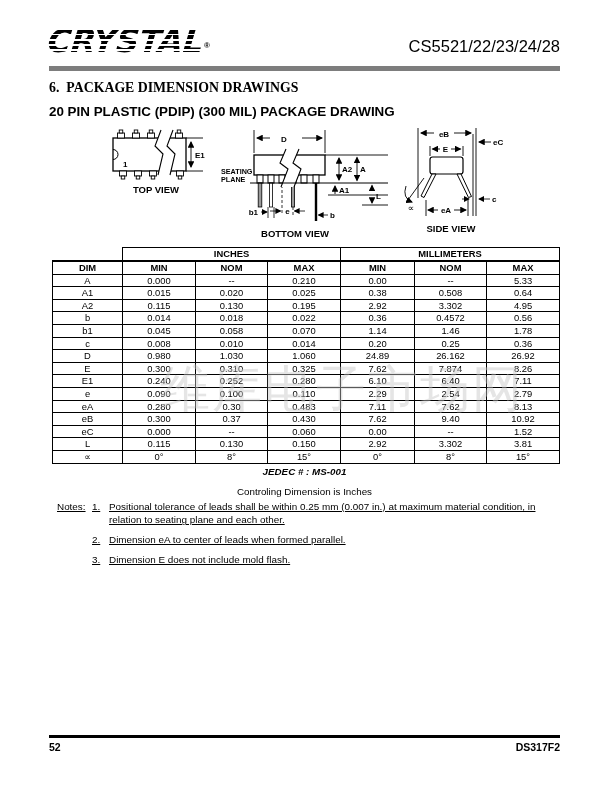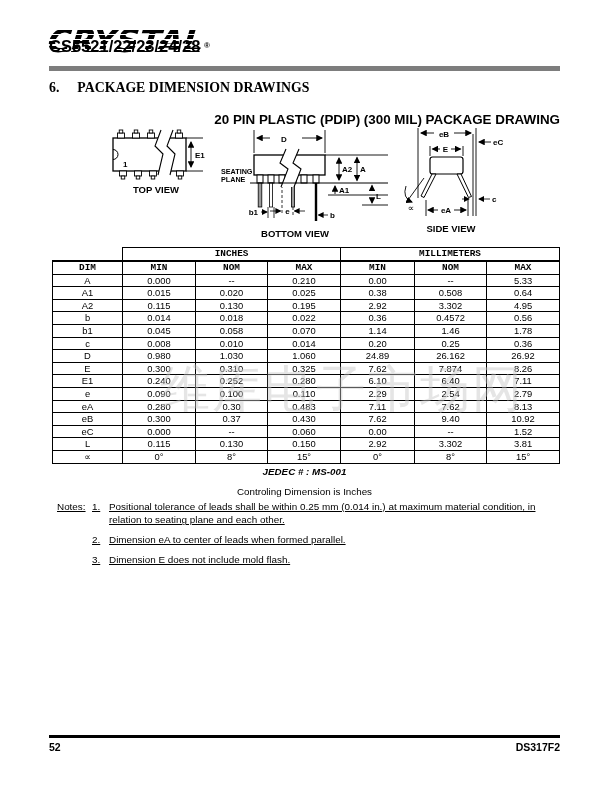--- a/index.html
+++ b/index.html
@@ -7,46 +7,46 @@
         font-family:"Liberation Sans",sans-serif;overflow:hidden;}
 
   
   .logo{position:absolute;left:48px;top:25px;}
   .logo-inner{position:relative;display:inline-block;}
   .logo-text{font-family:"DejaVu Sans",sans-serif;font-weight:bold;font-style:italic;
              font-size:32px;line-height:1;display:inline-block;transform:skewX(-6deg);}
   .logo-stripes{position:absolute;inset:0;
              background:repeating-linear-gradient(180deg,transparent 0 3.4px,#fff 3.4px 5.2px);}
   .logo-reg{font-size:8px;font-weight:bold;position:relative;top:-4px;}
-  .part-number{position:absolute;top:37px;left:49px;width:511px;text-align:left;
-               font-weight:bold;font-size:16.5px;}
+  .part-number{position:absolute;top:37px;left:49px;width:511px;text-align:right;
+               font-weight:normal;font-size:16.5px;}
   .top-rule{position:absolute;left:49px;top:66px;width:511px;height:5px;background:#7d7d7d;}
 
   .section-heading{position:absolute;left:49px;top:80px;font-family:"Liberation Serif",serif;
                    font-weight:bold;font-size:13.8px;}
-  .sh-text{margin-left:18px;}
-  .pkg-title{position:absolute;left:49px;top:104px;width:511px;text-align:right;
-             font-weight:bold;font-size:13.4px;margin-top:8px;}
+  .sh-text{margin-left:7px;}
+  .pkg-title{position:absolute;left:49px;top:104px;width:511px;text-align:left;
+             font-weight:bold;font-size:13.4px;}
 
   
   .drw{position:absolute;}
   .drw text{font-family:"Liberation Sans",sans-serif;fill:#000;}
   .ln{stroke:#000;fill:none;}
   .fw{fill:#fff;} .fg{fill:#9a9a9a;} .fb{fill:#000;}
   .sw08{stroke-width:.8;} .sw09{stroke-width:.9;} .sw1{stroke-width:1;}
   .sw11{stroke-width:1.1;} .sw12{stroke-width:1.2;} .sw13{stroke-width:1.3;}
   .t72{font-size:7.2px;font-weight:bold;} .t8{font-size:8px;font-weight:bold;}
   .t9{font-size:9px;} .cap{font-size:9.5px;font-weight:bold;}
 
   
   .dim-table{position:absolute;left:52px;top:247px;width:507px;border-collapse:collapse;
              table-layout:fixed;}
   .dim-table td,.dim-table th{border:1px solid #000;padding:0;text-align:center;
              vertical-align:middle;font-size:9.4px;line-height:1;height:11.6px;}
-  .dim-table th{font-weight:bold;font-family:Liberation Mono, monospace;}
+  .dim-table th{font-weight:bold;}
   .dim-table .nob{border:none;}
   .dim-table .cols-row th{border-top:2px solid #000;}
   .dim-table .units-row th{height:12px;}
 
   .jedec{position:absolute;left:49px;top:466px;width:511px;text-align:center;
          font-weight:bold;font-style:italic;font-size:9.8px;}
   .ctrl-dim{position:absolute;left:49px;top:486px;width:511px;text-align:center;font-size:9.8px;}
   .notes{position:absolute;left:57px;top:500px;width:500px;font-size:9.9px;line-height:13.4px;text-decoration:underline;}
   .note-row{display:flex;margin-bottom:6.5px;}
   .notes-label{width:35px;flex:none;}
@@ -369,21 +369,21 @@
       </tbody>
   </table>
 
   <div class="jedec">JEDEC # : MS-001</div>
   <div class="ctrl-dim">Controling Dimension is Inches</div>
 
   <div class="notes">
     <div class="note-row">
       <span class="notes-label">Notes:</span>
       <span class="note-num">1.</span>
-      <span class="note-text">Positional tolerance of leads shall be within 0.25 mm (0.014 in.) at maximum material condition, in relation to seating plane and each other.</span>
+      <span class="note-text">Positional tolerance of leads shall be within 0.25 mm (0.007 in.) at maximum material condition, in relation to seating plane and each other.</span>
     </div>
     <div class="note-row">
       <span class="notes-label"></span>
       <span class="note-num">2.</span>
       <span class="note-text">Dimension eA to center of leads when formed parallel.</span>
     </div>
     <div class="note-row">
       <span class="notes-label"></span>
       <span class="note-num">3.</span>
       <span class="note-text">Dimension E does not include mold flash.</span>

